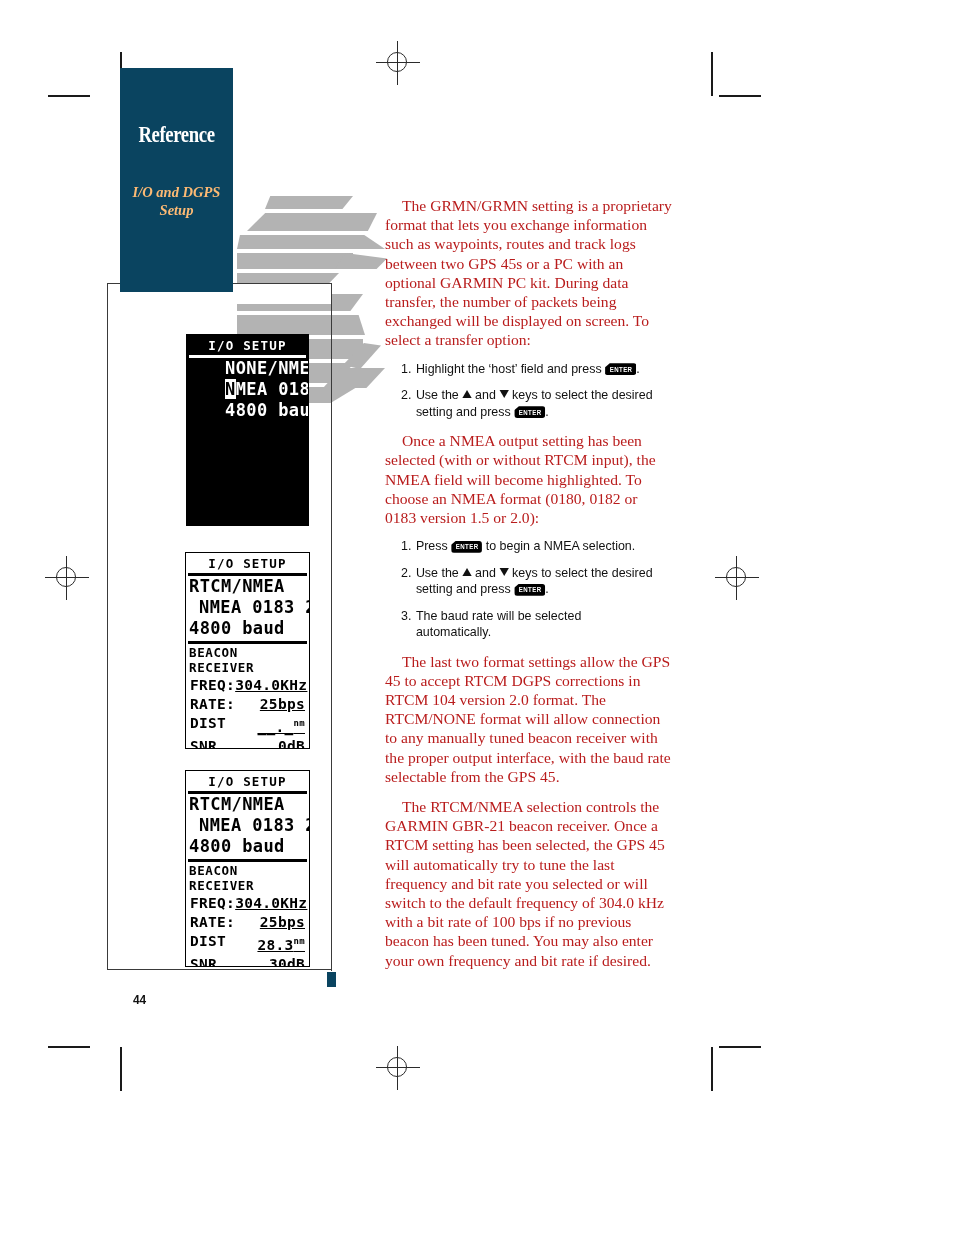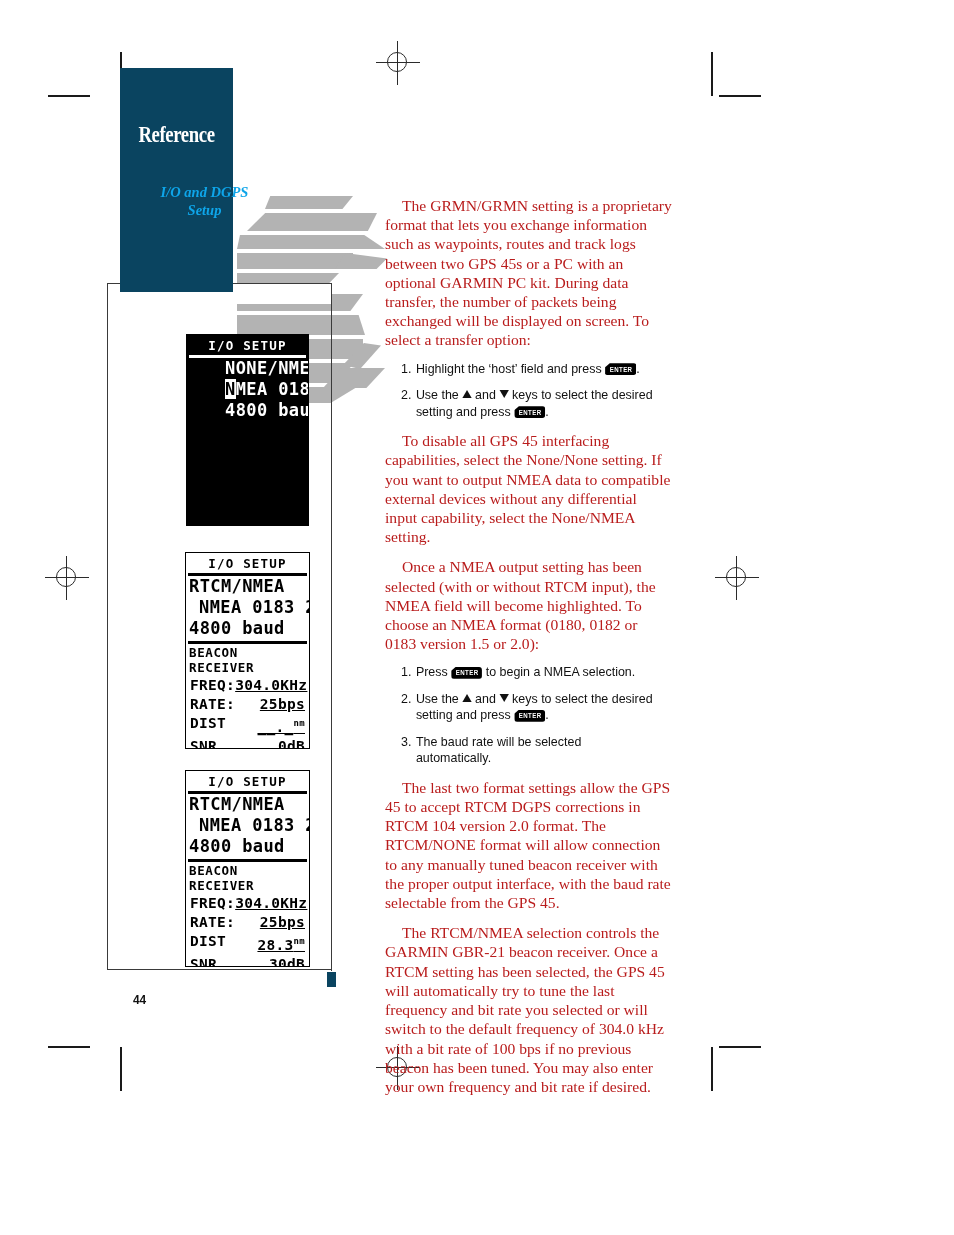--- a/index.html
+++ b/index.html
@@ -44,26 +44,25 @@
     font-weight:bold;
     font-size:24px;
     letter-spacing:-0.5px;
     transform:scaleX(0.78);
     transform-origin:center center;
     white-space:nowrap;
   }
   .banner-sub{
     position:absolute;left:0;top:115px;width:113px;
     text-align:center;
-    color:#0ea5e9;
+    color:#fdba74;
     font-family:"Liberation Serif", serif;
     font-weight:bold;font-style:italic;
     font-size:14.5px;
     line-height:18px;
-    padding-left:28px;
   }
 
   .sbbox{
     position:absolute;left:0px;top:215px;width:225px;height:687px;
     border:1px solid #3a3a3a;
     box-sizing:border-box;
     z-index:1;
     background:transparent;
   }
   .sbbox-mask{
@@ -327,21 +326,20 @@
         <span class="num">2.</span>
         <span>Use the</span>
         <span class="arrow-up"></span>
         <span>and</span>
         <span class="arrow-down"></span>
         <span>keys to select the desired setting and press</span>
         <span class="key">ENTER</span><span>.</span>
       </li>
     </ol>
 
-    <p class="body">To disable all GPS 45 interfacing capabilities, select the None/None setting. If you want to output NMEA data to compatible external devices without any differential input capability, select the None/NMEA setting.</p>
     <p class="body">Once a NMEA output setting has been selected (with or without RTCM input), the NMEA field will become highlighted. To choose an NMEA format (0180, 0182 or 0183 version 1.5 or 2.0):</p>
 
     <ol class="steps">
       <li>
         <span class="num">1.</span>
         <span>Press</span>
         <span class="key">ENTER</span>
         <span>to begin a NMEA selection.</span>
       </li>
       <li>

